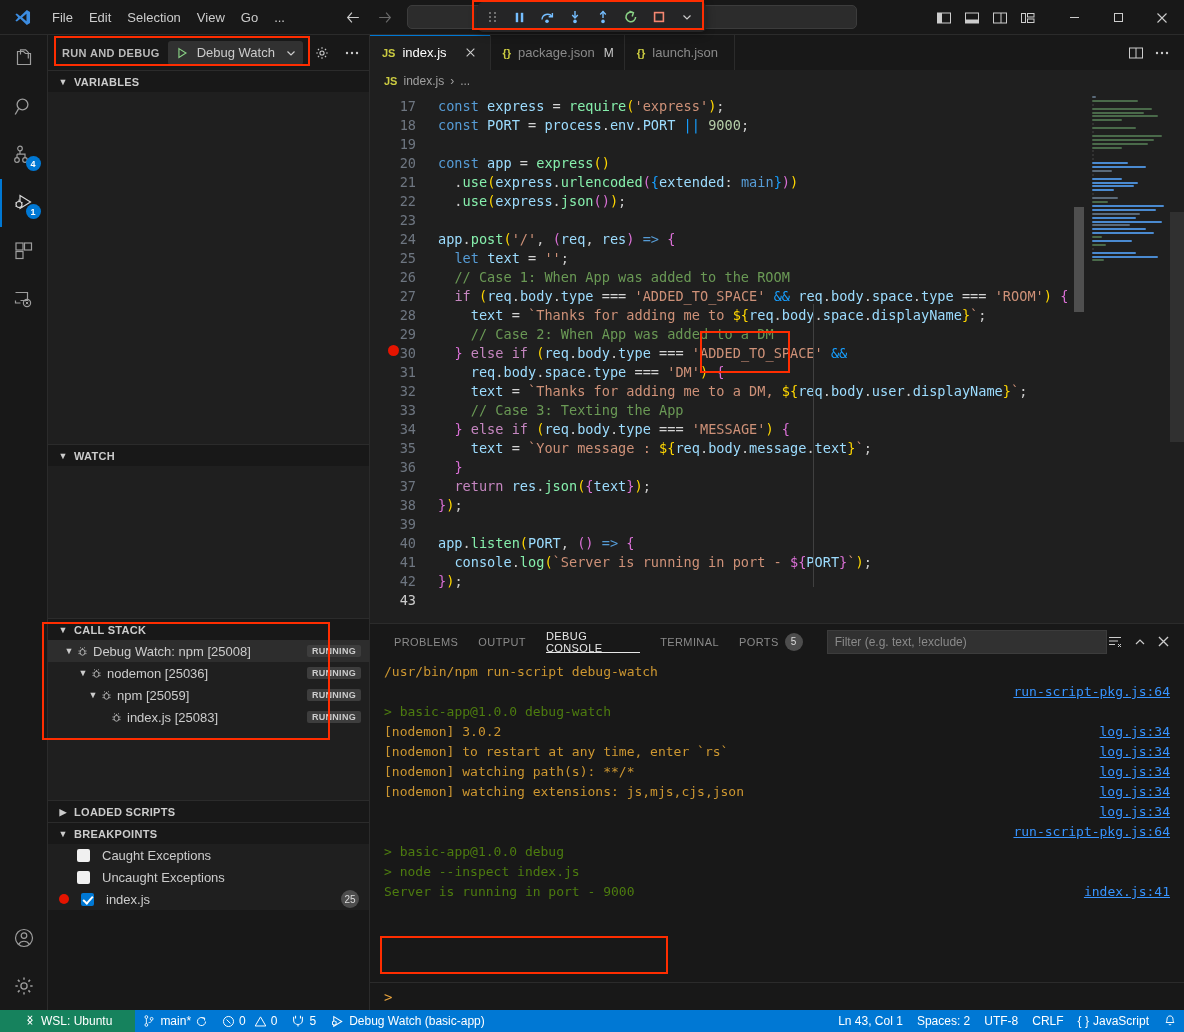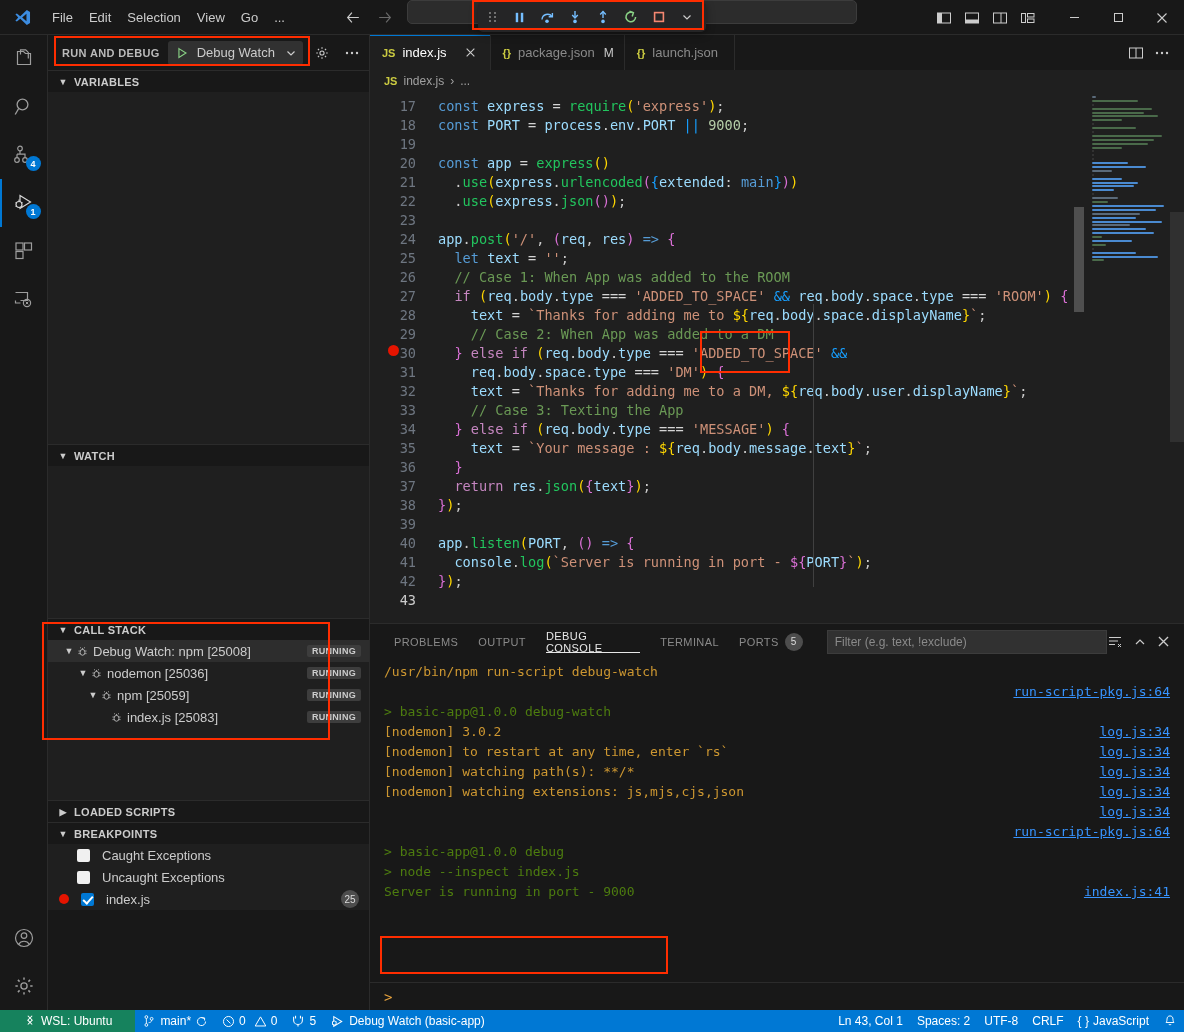--- a/index.html
+++ b/index.html
@@ -8,21 +8,21 @@
     background: #1e1e1e;
     font-family: "Liberation Sans", sans-serif;
     font-size: 13px;
     color: #cccccc;
     overflow: hidden;
   }
   .app { position: relative; width: 1184px; height: 1032px; display: flex; flex-direction: column; }
 
   
   .titlebar {
-    height: 35px; background: #181818; display: flex; 
+    height: 35px; background: #181818; display: flex; align-items: center;
     border-bottom: 1px solid #2b2b2b; flex: none; position: relative;
   }
   .vs-logo { width: 44px; display:flex; align-items:center; justify-content:center; }
   .menu { display: flex; align-items: center; gap: 0; }
   .menu-item { padding: 3px 8px; font-size: 13px; color: #cccccc; cursor: default; border-radius: 3px;}
   .nav-arrows { display:flex; align-items:center; gap: 14px; margin-left: 52px; color:#9a9a9a;}
   .cmdcenter {
     margin-left: 14px; width: 450px; height: 24px; background:#2c2c2c;
     border: 1px solid #3c3c3c; border-radius: 5px;
   }
@@ -140,21 +140,21 @@
      font-size:12px; color:#a0a0a0; background:#1f1f1f; flex:none;}
 
   .editor { flex:1; display:flex; position:relative; min-height:0; background:#1f1f1f; overflow:hidden;}
   .code-wrap { flex:1; position:relative; overflow:hidden; }
   pre.code {
     font-family:"DejaVu Sans Mono","Liberation Mono",monospace; font-size:13.6px; line-height:19px;
     color:#cccccc; padding-top: 5px; white-space:pre;
   }
   .ln { display:inline-block; width:46px; text-align:right; color:#6e7681; margin-right:22px; user-select:none;}
   .ln.cur { color:#cccccc; }
-  .kw{color:#569cd6;} .kw2{color:#c586c0;} .fn{color:#22c55e;} .str{color:#ce9178;}
+  .kw{color:#569cd6;} .kw2{color:#c586c0;} .fn{color:#86efac;} .str{color:#ce9178;}
   .num{color:#b5cea8;} .cmt{color:#6a9955;} .var{color:#9cdcfe;}
   .op{color:#d4d4d4;} .paren1{color:#ffd700;} .paren2{color:#da70d6;}
   .paren3{color:#179fff;}
   .bpdot-gutter{position:absolute; left:18px; width:11px;height:11px;border-radius:50%;background:#e51400;}
   .hl-bp { position:absolute; left:330px; top:239px; width:90px; height:42px; border:2px solid #ff2d00; z-index:9;}
   .indent-guide{position:absolute;width:1px;background:#404040;}
 
   .minimap { width: 100px; background:#1f1f1f; position:relative; flex:none; overflow:hidden; }
   .mm-lines { position:absolute; top: 4px; left: 8px; width: 86px; }
   .mm-l { height:2px; margin-bottom:1.9px; border-radius:1px; }

